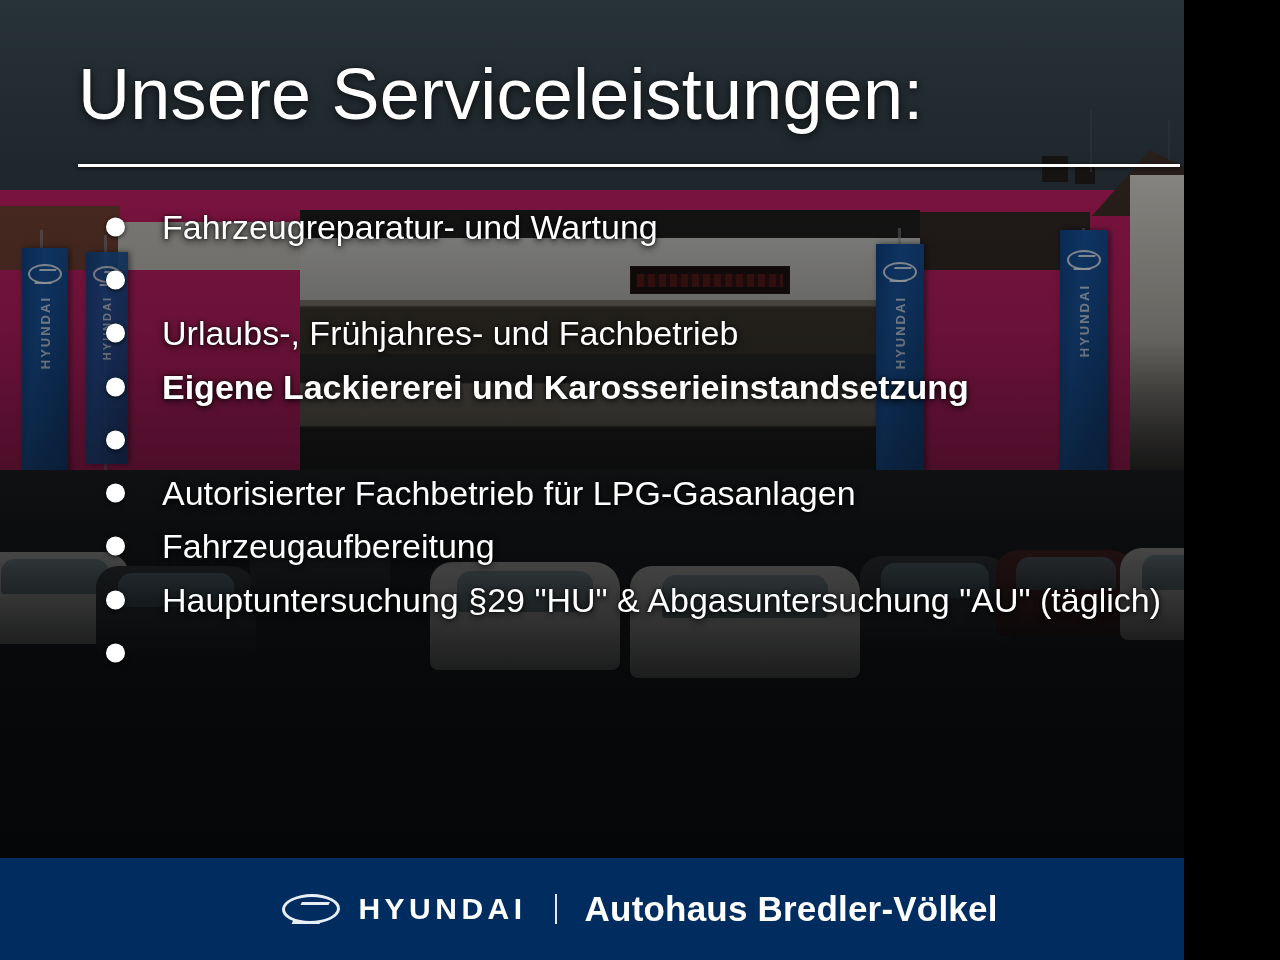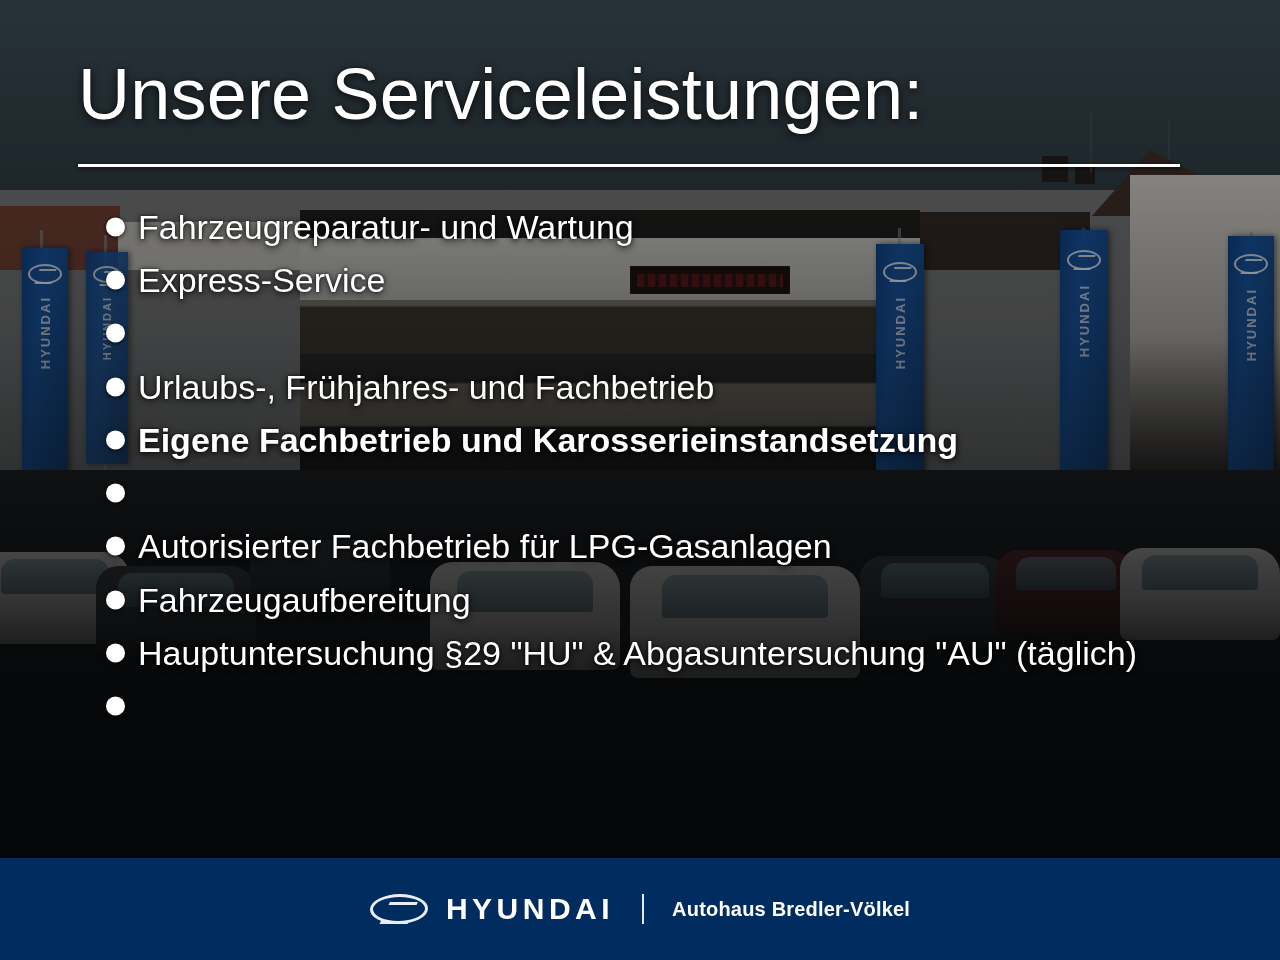--- a/index.html
+++ b/index.html
@@ -6,23 +6,23 @@
   * { margin:0; padding:0; box-sizing:border-box; }
   html, body {
     width:1280px; height:960px;
     background:#000;
     font-family:"Liberation Sans", sans-serif;
     overflow:hidden;
   }
 
   .slide {
     position:relative;
-    width:1280px; height:960px;
+    width:1184px; height:960px;
     overflow:hidden;
-    background:#737373;
+    background:#be185d;
   }
 
   
   .photo { position:absolute; inset:0 0 102px 0; overflow:hidden; }
 
   
   .sky {
     position:absolute; left:0; top:0; width:100%; height:190px;
     background:linear-gradient(180deg,#33424a 0%,#2f3c43 55%,#2b373e 100%);
   }
@@ -157,20 +157,21 @@
     transform:translateY(-50%);
     width:19px; height:19px; border-radius:50%;
     background:#ffffff;
     box-shadow:0 1px 4px rgba(0,0,0,.8);
   }
   .btext {
     font-size:34px; font-weight:400; color:#ffffff;
     line-height:1;
     text-shadow:0 2px 7px rgba(0,0,0,.9), 0 0 3px rgba(0,0,0,.75);
     white-space:nowrap;
+    margin-left:24px;
   }
   .bullet.strong .btext { font-weight:bold; }
 
   
   .footer {
     position:absolute; left:0; bottom:0; width:1280px; height:102px;
     background:#002c5f;
     display:flex; align-items:center; justify-content:center;
     gap:18px;
   }
@@ -185,21 +186,21 @@
     border-top:3.4px solid #e8eef5;
     border-bottom:3.4px solid #e8eef5;
     transform:skewX(-22deg);
   }
   .wordmark {
     font-size:30px; font-weight:bold; color:#ffffff;
     letter-spacing:4.5px;
   }
   .divider { width:2px; height:30px; background:#ffffff; opacity:.9; margin:0 10px; }
   .dealer {
-    font-size:20px; font-weight:bold; color:#ffffff; letter-spacing:.2px;
+    font-size:35px; font-weight:bold; color:#ffffff; letter-spacing:.2px;
   }
 </style>
 </head>
 <body>
 
 <div class="slide">
 
   <div class="photo">
     <div class="sky"></div>
 
@@ -289,32 +290,28 @@
     <div class="title">Unsere Serviceleistungen:</div>
     <div class="title-rule"></div>
 
     <ul class="bullets">
       <li class="bullet">
         <span class="dot"></span>
         <span class="btext">Fahrzeugreparatur- und Wartung</span>
       </li>
       <li class="bullet">
         <span class="dot"></span>
-        <span class="btext">Express-Service</span>
-      </li>
-      <li class="bullet">
-        <span class="dot"></span>
       </li>
       <li class="bullet">
         <span class="dot"></span>
         <span class="btext">Urlaubs-, Frühjahres- und Fachbetrieb</span>
       </li>
       <li class="bullet strong">
         <span class="dot"></span>
-        <span class="btext">Eigene Fachbetrieb und Karosserieinstandsetzung</span>
+        <span class="btext">Eigene Lackiererei und Karosserieinstandsetzung</span>
       </li>
       <li class="bullet">
         <span class="dot"></span>
       </li>
       <li class="bullet">
         <span class="dot"></span>
         <span class="btext">Autorisierter Fachbetrieb für LPG-Gasanlagen</span>
       </li>
       <li class="bullet">
         <span class="dot"></span>

